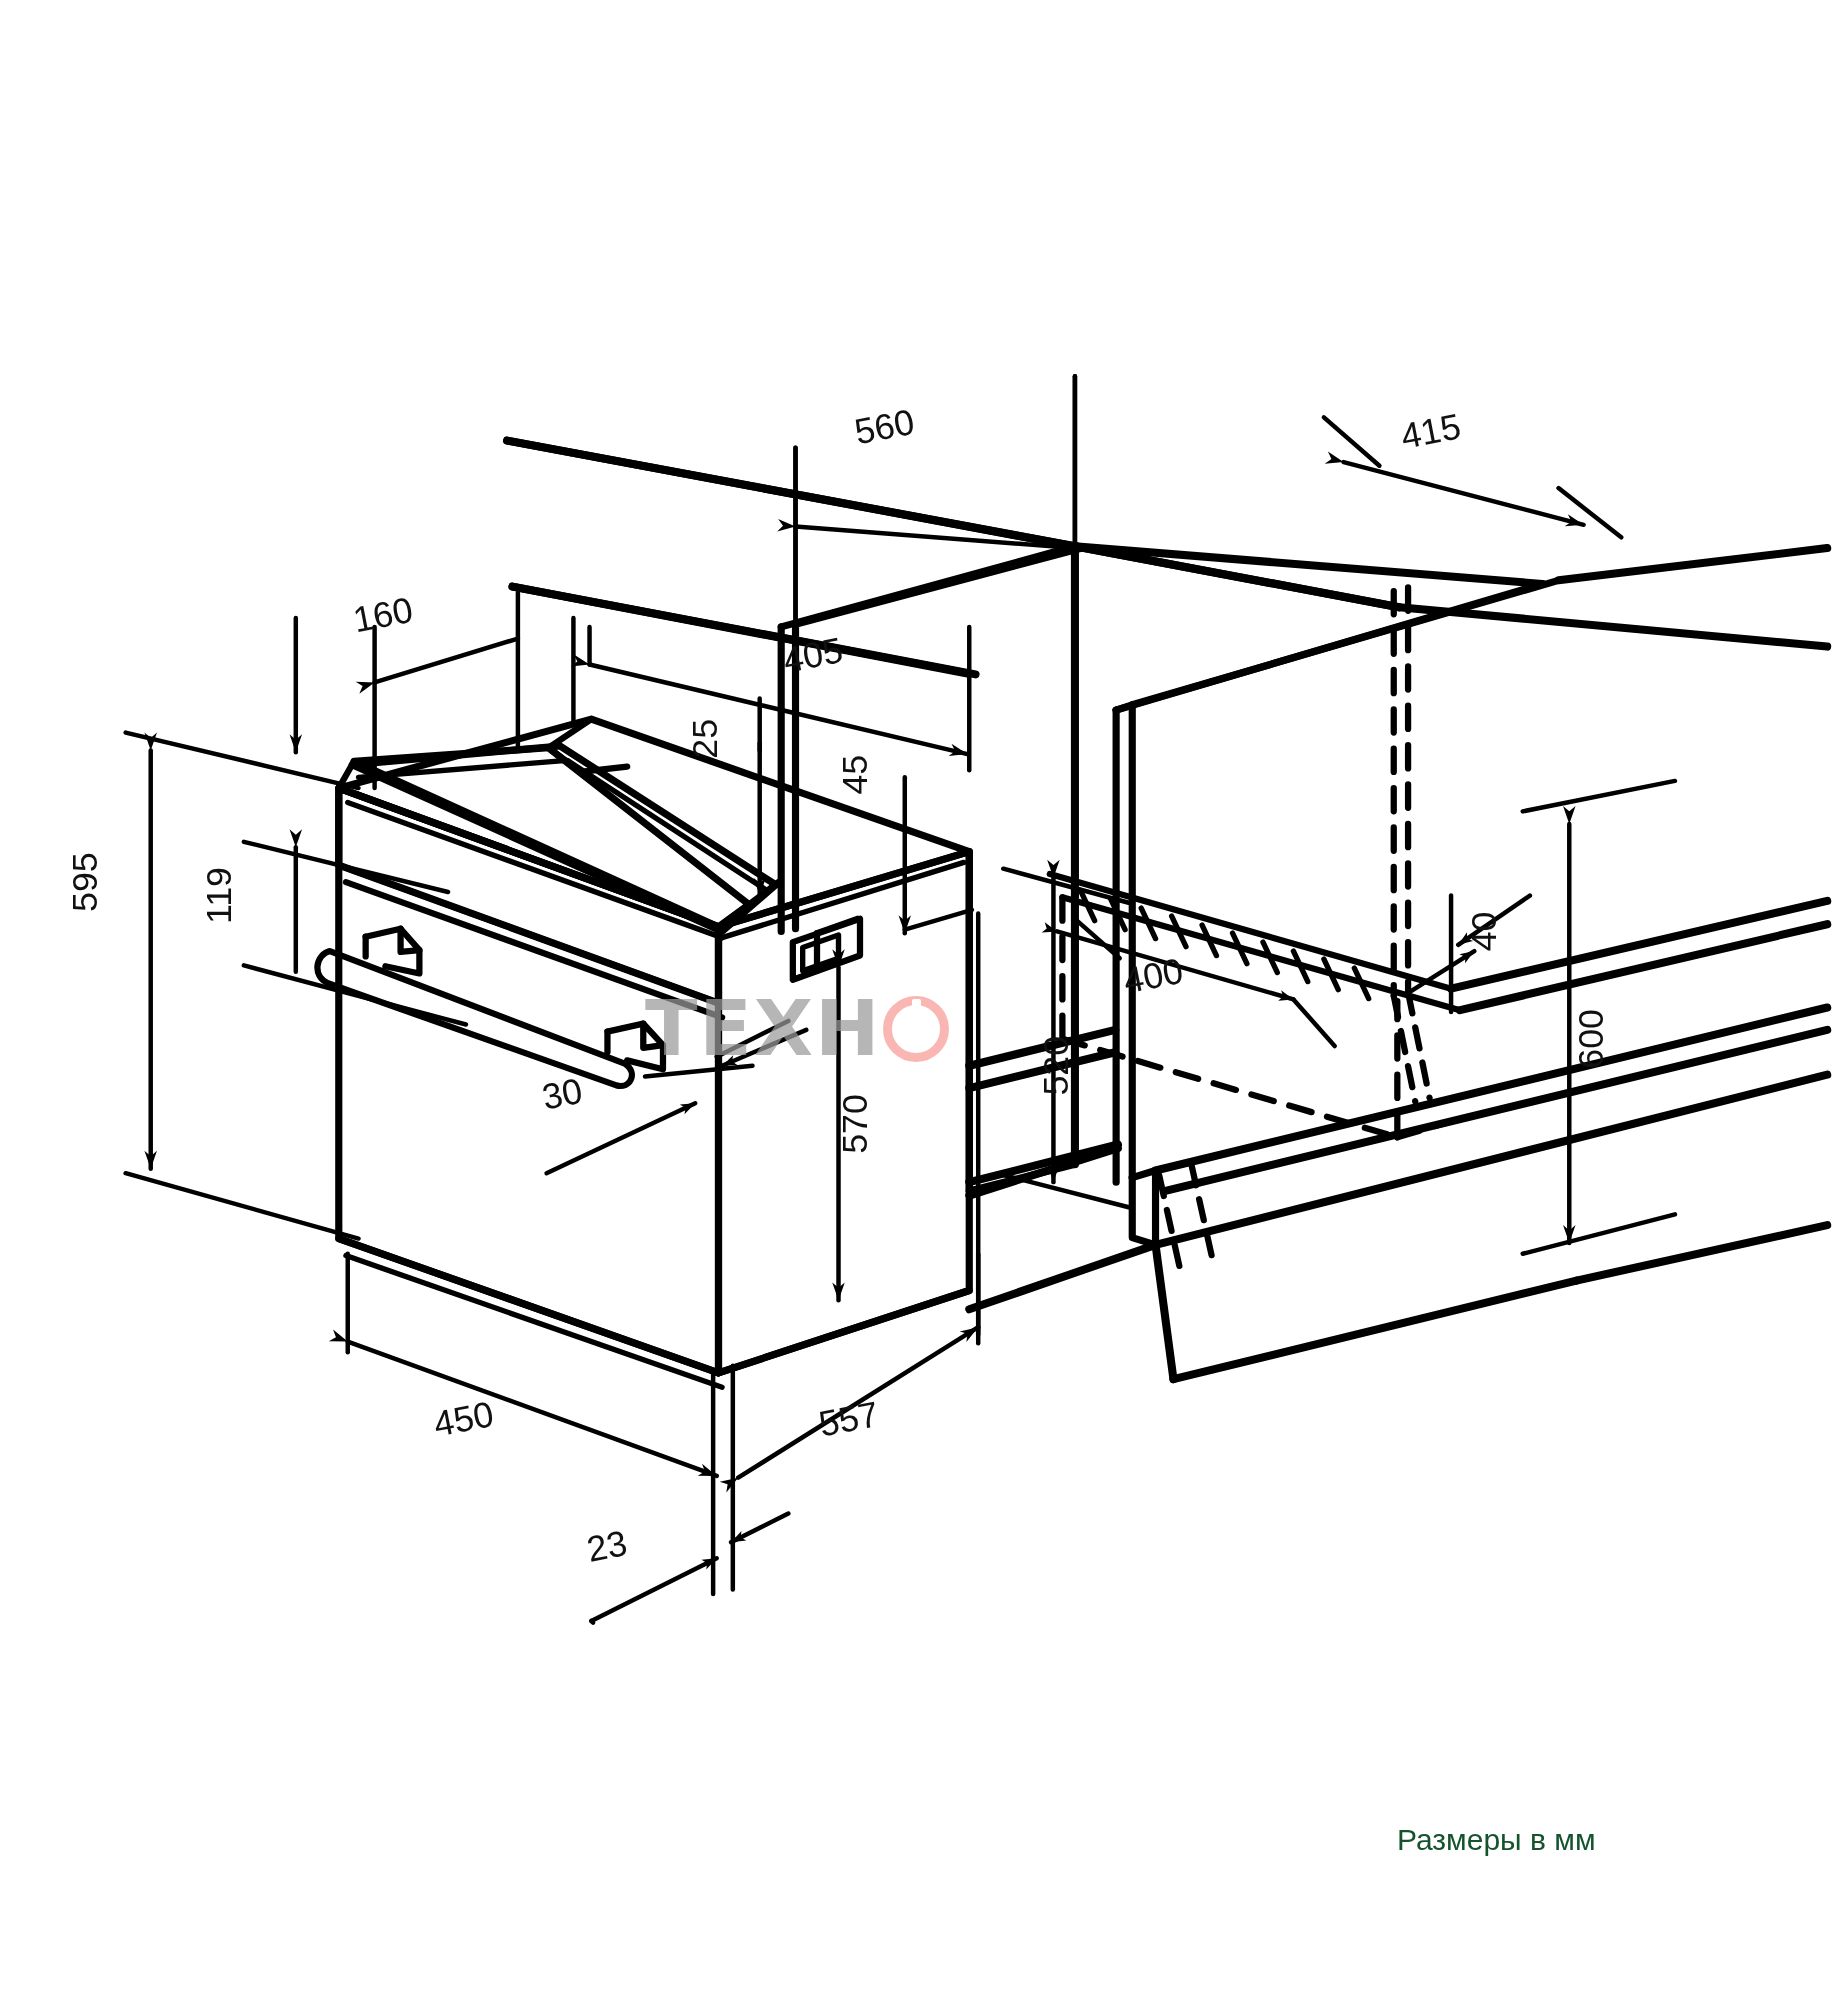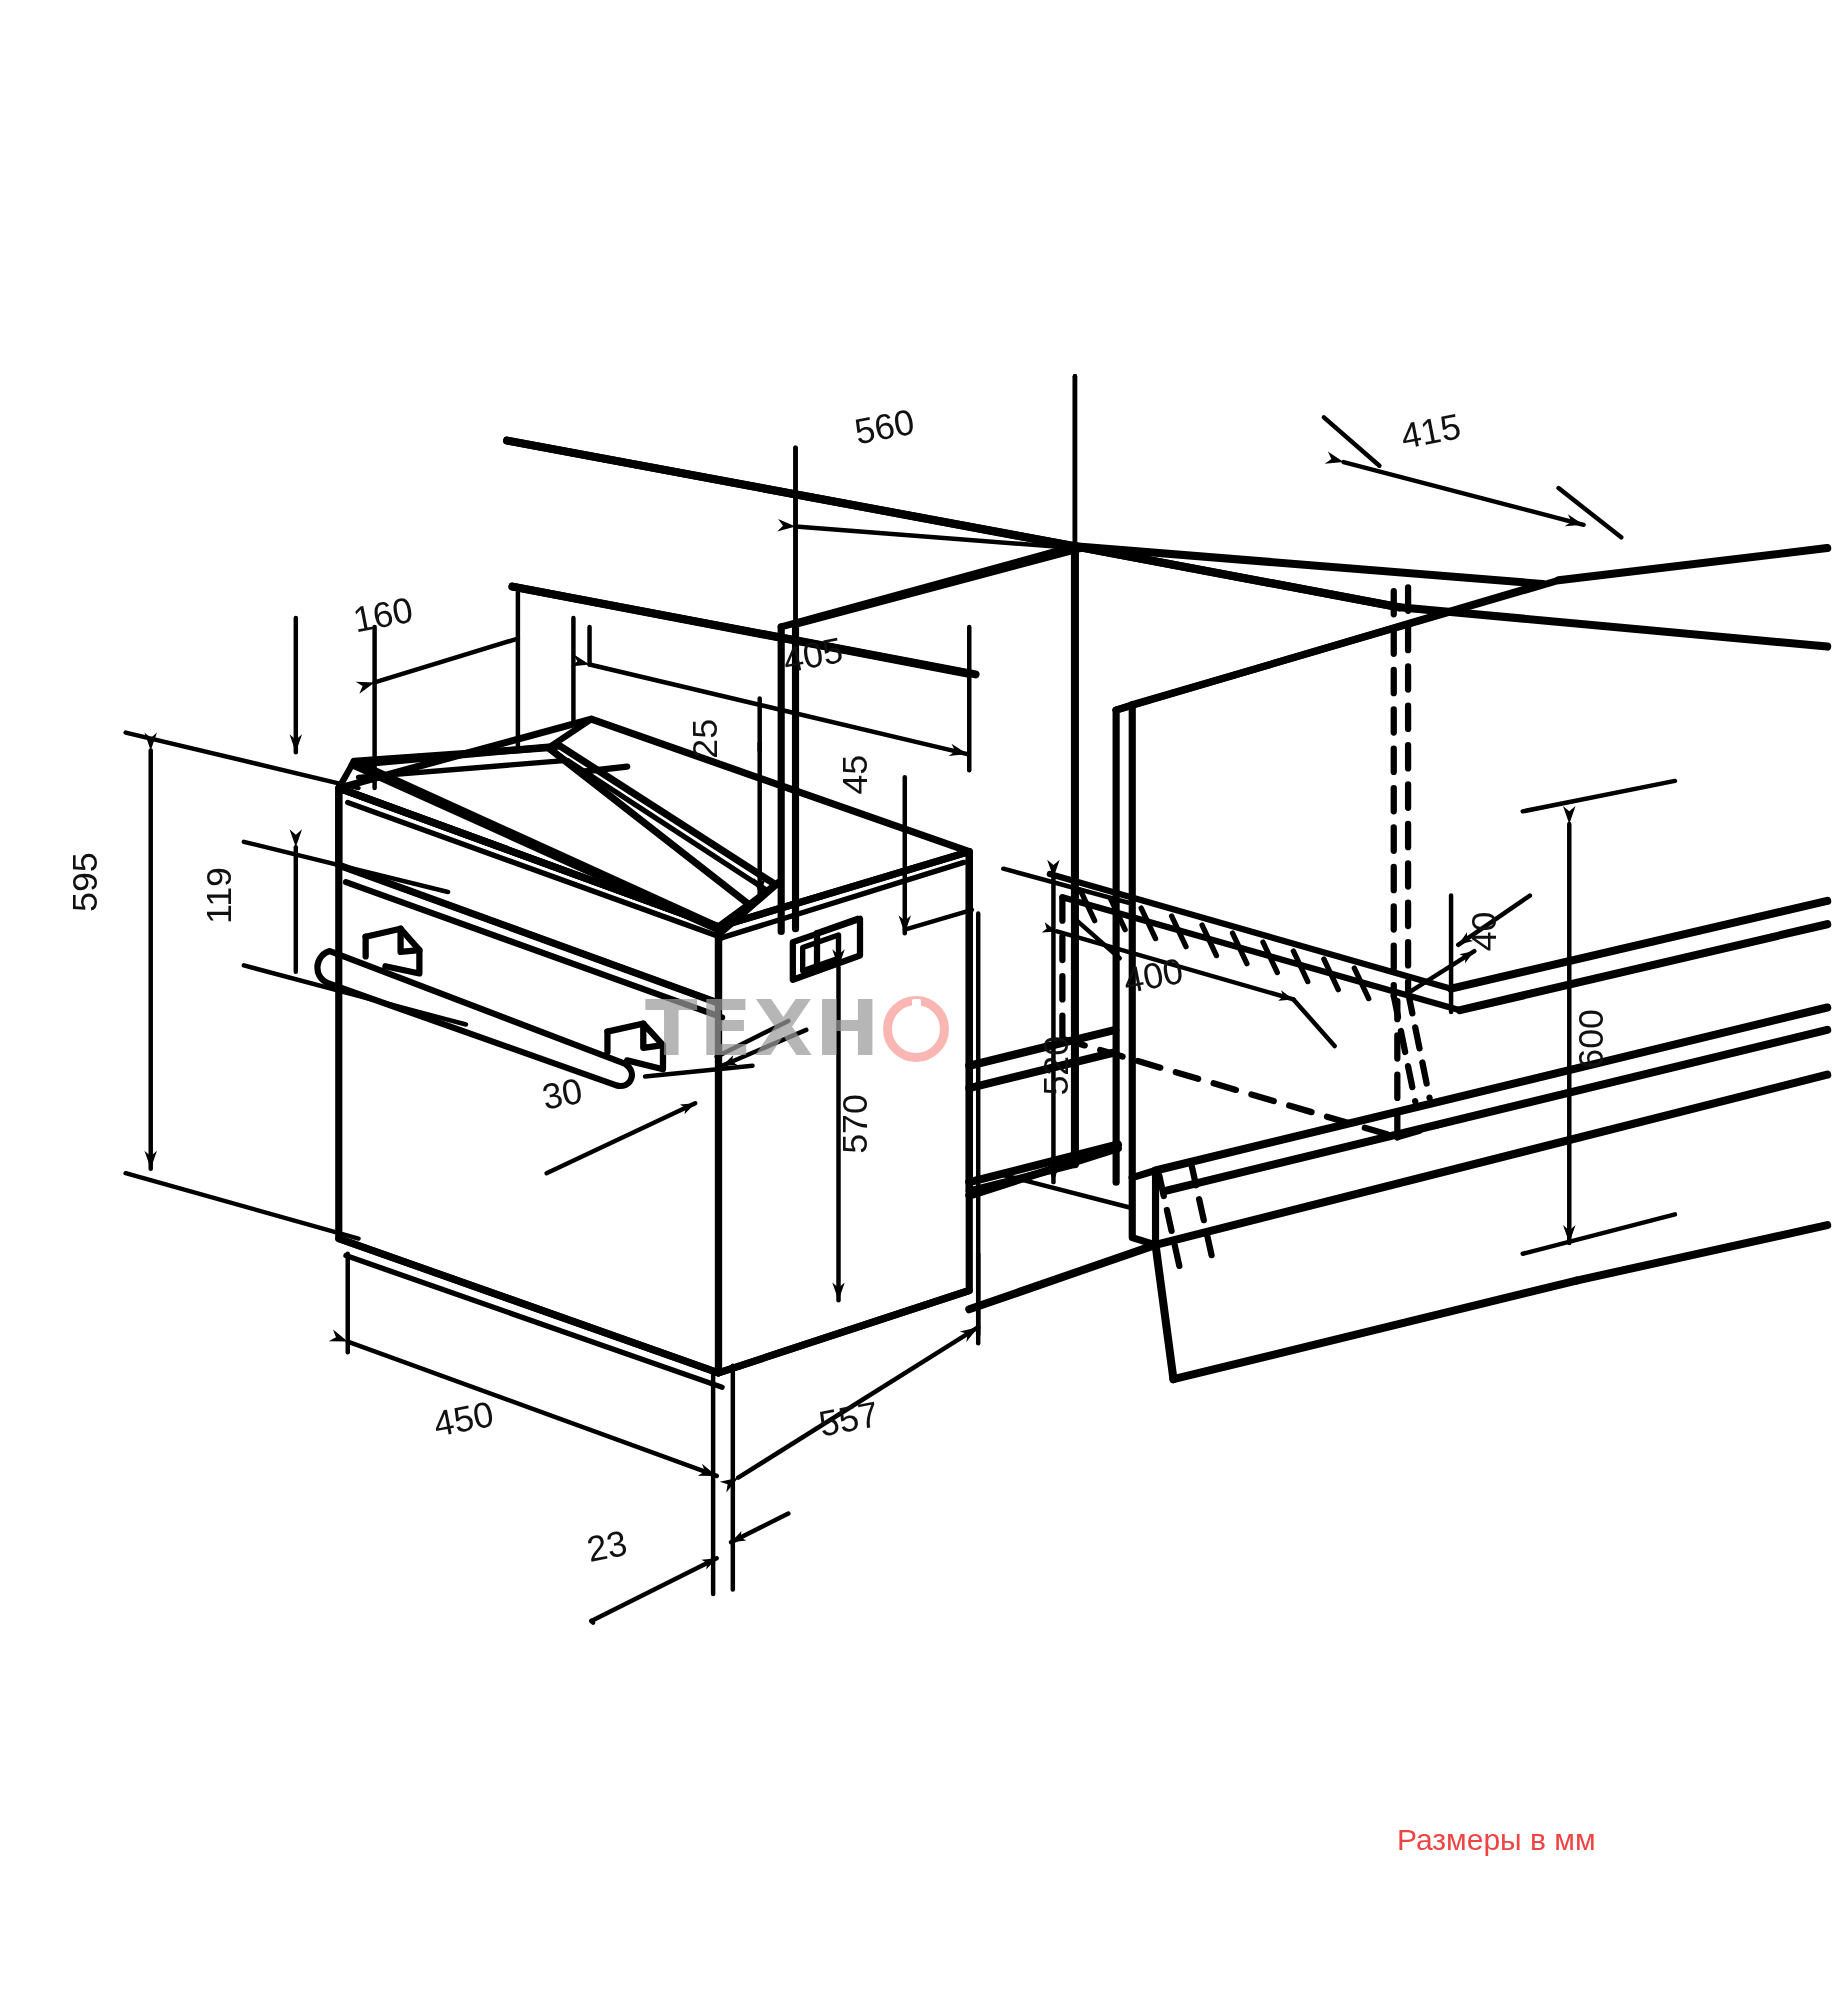--- a/index.html
+++ b/index.html
@@ -3,21 +3,21 @@
 <meta charset="utf-8">
 <style>
   html,body{margin:0;padding:0;background:#ffffff;}
   body{width:1840px;height:2015px;font-family:"Liberation Sans", sans-serif;}
   #stage{position:relative;width:1840px;height:2015px;overflow:hidden;background:#fff;}
   #drawing{position:absolute;left:0;top:0;width:1840px;height:2015px;}
   .note{
     position:absolute;
     font-family:"Liberation Sans", sans-serif;
     font-size:30px;
-    color:#ef4444;
+    color:#14532d;
     white-space:nowrap;
   }
   #units-note{left:1397px;top:1823px;}
   
   #watermark{
     position:absolute;
     left:645px; top:951px;
     font-family:"DejaVu Sans", sans-serif;
     font-size:77px;
     font-weight:700;

